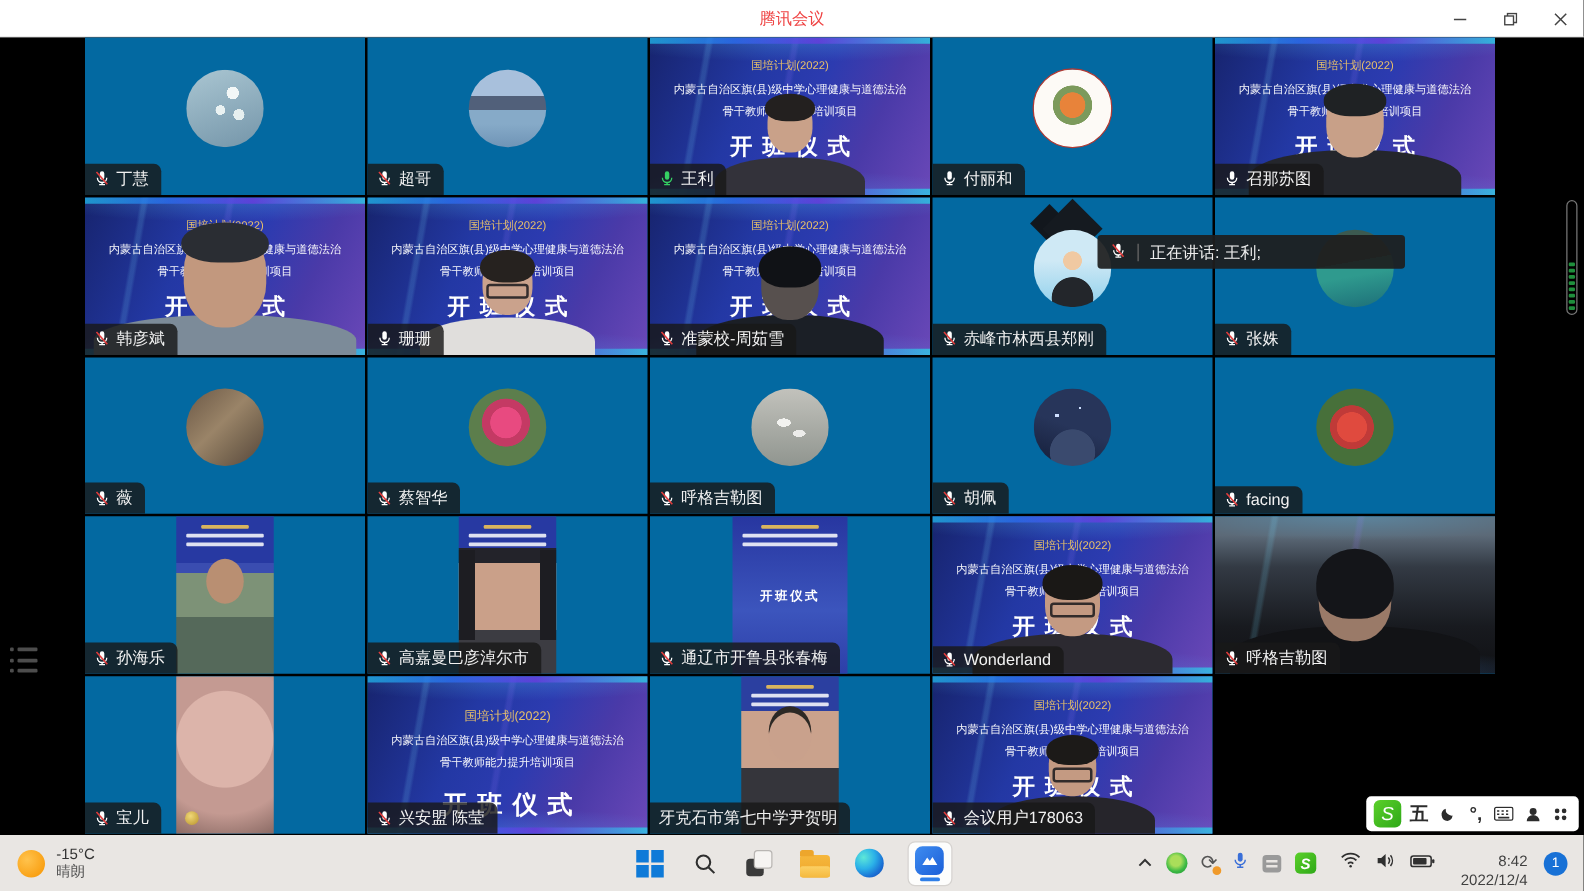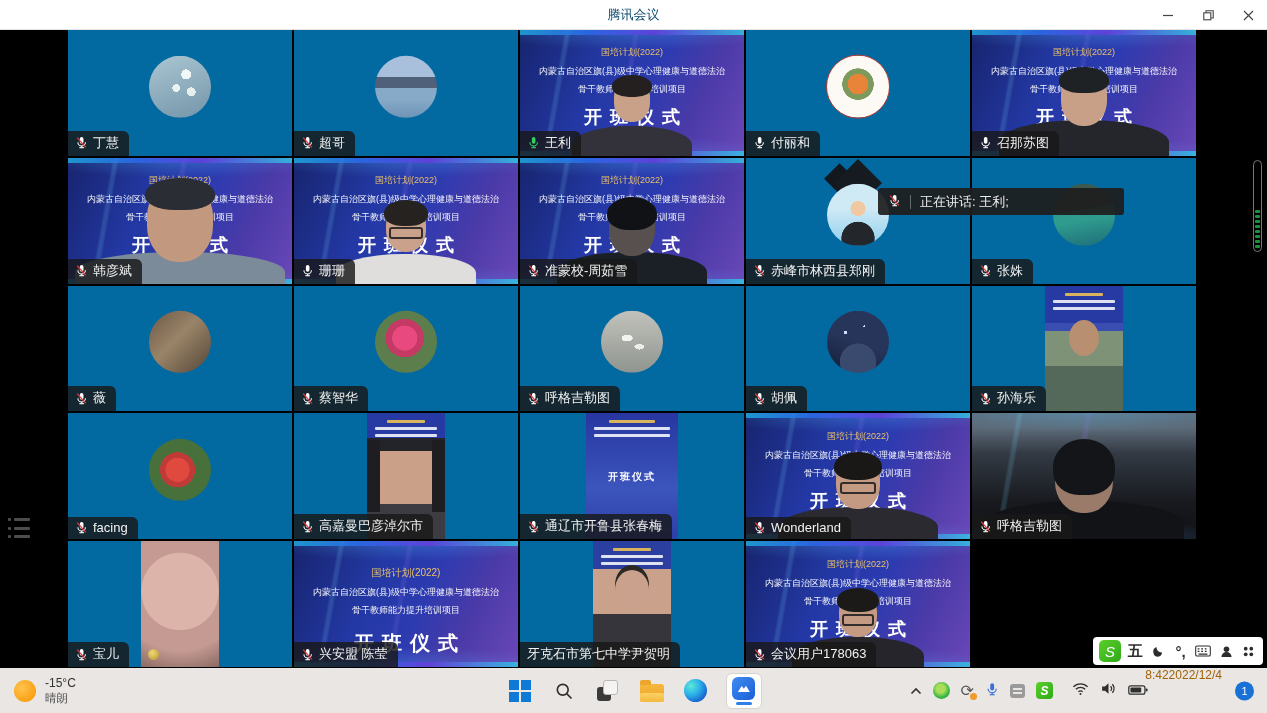--- a/index.html
+++ b/index.html
@@ -1,21 +1,21 @@
 <!DOCTYPE html>
 <html><head>
 <meta charset="utf-8">
 <style>
   html,body{margin:0;padding:0;background:#000;}
   body{width:1267px;height:713px;overflow:hidden;font-family:"Liberation Sans","DejaVu Sans",sans-serif;}
   #app{position:relative;width:1267px;height:713px;}
 
   
   .titlebar{position:absolute;top:0;left:0;width:1267px;height:30px;background:#ffffff;border-bottom:1px solid #e3e3e3;display:flex;align-items:center;justify-content:center;box-sizing:border-box;}
-  .title{font-size:13px;color:#0c4a6e;}
+  .title{font-size:13px;color:#ef4444;}
   .win-controls{position:absolute;right:10px;top:0;height:30px;display:flex;align-items:center;gap:22px;}
   .wc{width:18px;height:22px;display:flex;align-items:center;justify-content:center;color:#444;cursor:default;}
 
   
   .stage{position:absolute;top:30px;left:0;width:1267px;height:638px;background:#000;}
   .grid{position:absolute;left:68px;top:0;width:1128px;height:637px;display:grid;grid-template-columns:repeat(5,1fr);grid-template-rows:repeat(5,1fr);gap:2px;}
   .tile{position:relative;background:#0369a1;overflow:hidden;}
   .tile.active{box-shadow:0 0 0 2px #2aa54a inset;}
 
   
@@ -116,21 +116,21 @@
   .app-indicator{width:16px;height:3px;border-radius:2px;background:#2f7fe8;}
   .tray{position:absolute;right:119px;top:0;height:45px;display:flex;align-items:center;gap:11px;color:#333;}
   .tr-sec{width:17px;height:17px;border-radius:50%;background:radial-gradient(circle at 45% 40%,#aade5a 0 30%,#3cb944 60%,#1e8f2e);position:relative;}
   .tr-sync{position:relative;font-size:16px;color:#555;line-height:1;}
   .odot{position:absolute;right:-3px;bottom:-1px;width:7px;height:7px;border-radius:50%;background:#f09a2a;}
   .tr-dev{width:15px;height:14px;background:#9a9a9a;border-radius:3px;position:relative;}
   .tr-dev::before{content:'';position:absolute;left:3px;right:3px;top:4px;height:2px;background:#e9e6e3;}
   .tr-dev::after{content:'';position:absolute;left:3px;right:3px;top:8px;height:2px;background:#e9e6e3;}
   .tr-sogou{width:17px;height:17px;border-radius:4px;background:linear-gradient(135deg,#5bd02a,#2ea818);color:#fff;font-weight:bold;font-style:italic;font-size:12px;display:flex;align-items:center;justify-content:center;}
   .wifi-gap{margin-left:8px;}
-  .clockblock{position:absolute;right:45px;top:0;height:45px;display:flex;justify-content:flex-end;text-align:right;font-size:12px;color:#a16207;line-height:1.3;}
+  .clockblock{position:absolute;right:45px;top:0;height:45px;display:flex;flex-direction:column;justify-content:flex-end;text-align:right;font-size:12px;color:#404040;line-height:1.3;}
   .badge{position:absolute;right:13px;top:50%;transform:translateY(-50%);width:19px;height:19px;border-radius:50%;background:#1871d6;color:#fff;font-size:11px;display:flex;align-items:center;justify-content:center;}
 </style>
 </head>
 <body>
 
 <div id="app">
 
   <div class="titlebar">
     <span class="title">腾讯会议</span>
     <div class="win-controls">
@@ -404,49 +404,49 @@
               <rect x="9" y="2" width="6.6" height="12.4" rx="3.3" fill="#ffffff"></rect>
               <path d="M5.4 11.6a6.9 6.9 0 0 0 13.8 0" fill="none" stroke="#ffffff" stroke-width="2"></path>
               <line x1="12.3" y1="18.5" x2="12.3" y2="21" stroke="#ffffff" stroke-width="2"></line>
               <line x1="8" y1="21.6" x2="16.6" y2="21.6" stroke="#ffffff" stroke-width="2"></line>
               <line x1="4" y1="3" x2="20" y2="21" stroke="#e23b3b" stroke-width="2.4"></line>
             </svg>
             <span class="pname">胡佩</span>
           </div>
         </div>
         <div class="tile">
+          <span class="avatar av15"></span>
+          <div class="nameplate">
+            <svg width="13" height="13" viewBox="0 0 24 24">
+              <rect x="9" y="2" width="6.6" height="12.4" rx="3.3" fill="#ffffff"></rect>
+              <path d="M5.4 11.6a6.9 6.9 0 0 0 13.8 0" fill="none" stroke="#ffffff" stroke-width="2"></path>
+              <line x1="12.3" y1="18.5" x2="12.3" y2="21" stroke="#ffffff" stroke-width="2"></line>
+              <line x1="8" y1="21.6" x2="16.6" y2="21.6" stroke="#ffffff" stroke-width="2"></line>
+              <line x1="4" y1="3" x2="20" y2="21" stroke="#e23b3b" stroke-width="2.4"></line>
+            </svg>
+            <span class="pname">facing</span>
+          </div>
+        </div>
+        <div class="tile">
           <div class="pv p16">
             <span class="band">
               <i></i>
               <i></i>
               <i></i>
             </span>
           </div>
           <div class="nameplate">
             <svg width="13" height="13" viewBox="0 0 24 24">
               <rect x="9" y="2" width="6.6" height="12.4" rx="3.3" fill="#ffffff"></rect>
               <path d="M5.4 11.6a6.9 6.9 0 0 0 13.8 0" fill="none" stroke="#ffffff" stroke-width="2"></path>
               <line x1="12.3" y1="18.5" x2="12.3" y2="21" stroke="#ffffff" stroke-width="2"></line>
               <line x1="8" y1="21.6" x2="16.6" y2="21.6" stroke="#ffffff" stroke-width="2"></line>
               <line x1="4" y1="3" x2="20" y2="21" stroke="#e23b3b" stroke-width="2.4"></line>
             </svg>
             <span class="pname">孙海乐</span>
-          </div>
-        </div>
-        <div class="tile">
-          <span class="avatar av15"></span>
-          <div class="nameplate">
-            <svg width="13" height="13" viewBox="0 0 24 24">
-              <rect x="9" y="2" width="6.6" height="12.4" rx="3.3" fill="#ffffff"></rect>
-              <path d="M5.4 11.6a6.9 6.9 0 0 0 13.8 0" fill="none" stroke="#ffffff" stroke-width="2"></path>
-              <line x1="12.3" y1="18.5" x2="12.3" y2="21" stroke="#ffffff" stroke-width="2"></line>
-              <line x1="8" y1="21.6" x2="16.6" y2="21.6" stroke="#ffffff" stroke-width="2"></line>
-              <line x1="4" y1="3" x2="20" y2="21" stroke="#e23b3b" stroke-width="2.4"></line>
-            </svg>
-            <span class="pname">facing</span>
           </div>
         </div>
         <div class="tile">
           <div class="pv p17">
             <span class="band">
               <i></i>
               <i></i>
               <i></i>
             </span>
           </div>

